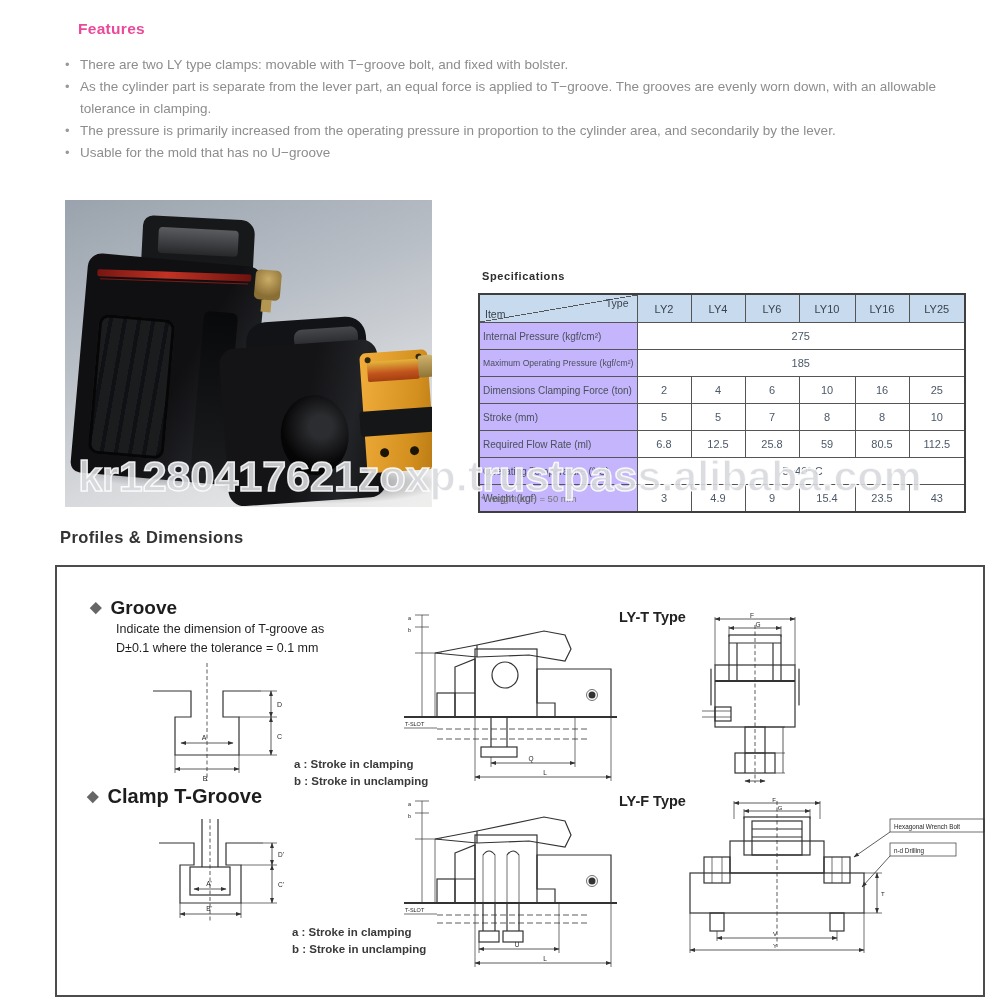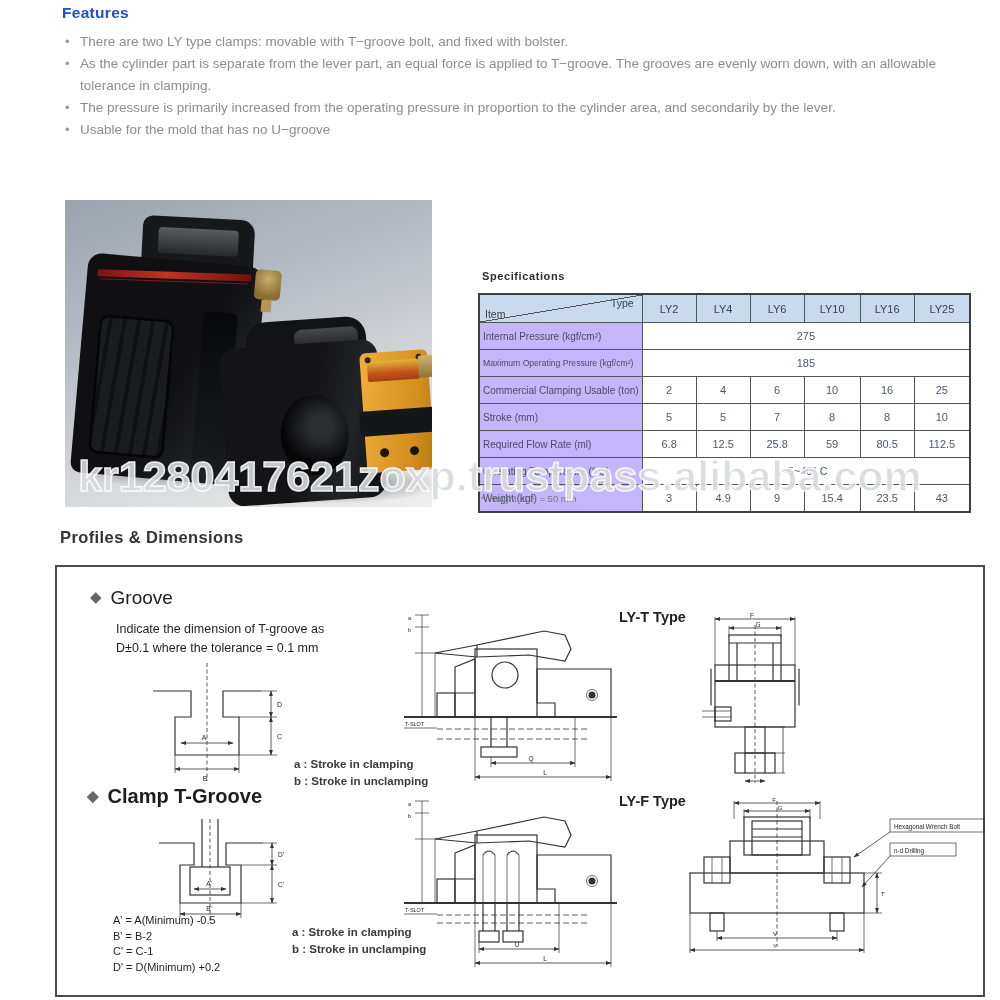--- a/index.html
+++ b/index.html
@@ -1,21 +1,21 @@
 <!DOCTYPE html>
 <html><head>
 <meta charset="utf-8">
 <style>
   html,body{margin:0;padding:0}
   body{width:1000px;height:1000px;background:#fff;position:relative;overflow:hidden;
        font-family:"Liberation Sans",sans-serif;color:#333}
 
   
   .features{position:absolute;left:62px;top:4px;width:900px}
-  .features h2{margin:0;font-size:15.5px;font-weight:700;color:#1d4ed8;letter-spacing:.3px}
+  .features h2{margin:16px;font-size:15.5px;font-weight:700;color:#ec4899;letter-spacing:.3px}
   .features ul{list-style:none;margin:9px 0 12px 2px;padding:0;max-width:890px}
   .features li{position:relative;padding-left:16px;font-size:13.5px;line-height:22px;color:#8d8d8f}
   .features li::before{content:"•";position:absolute;left:1px;top:0;color:#9a9a9c;font-size:13px}
 
   
   .photo{position:absolute;left:65px;top:200px;width:367px;height:307px;overflow:hidden;
          background:linear-gradient(160deg,#9aa3ad 0%,#b8bec6 38%,#d6d8db 68%,#efefee 100%)}
   .ph-shadow{position:absolute;background:radial-gradient(ellipse at center,rgba(30,30,36,.55),rgba(30,30,36,0) 70%)}
   .s1{left:4px;top:246px;width:215px;height:42px}
   .s2{left:148px;top:264px;width:230px;height:40px}
@@ -76,21 +76,21 @@
   
   .watermark{position:absolute;left:50px;top:452px;width:900px;z-index:40;text-align:center;
           font-size:43px;font-weight:600;white-space:nowrap;letter-spacing:0;
           color:rgba(183,188,194,.5);-webkit-text-stroke:1.5px rgba(255,255,255,.85);
           text-shadow:0 0 1px rgba(255,255,255,.8)}
 
   
   .profiles-heading{position:absolute;left:60px;top:528px;margin:0;font-size:16.5px;font-weight:600;
           color:#333;letter-spacing:.4px}
   .panel{position:absolute;left:55px;top:565px;width:926px;height:428px;border:2px solid #4c4c4c;background:#fff}
-  .g-head{position:absolute;left:33px;top:20px;font-size:19px;font-weight:400;color:#1d1d1d}
+  .g-head{position:absolute;left:33px;top:30px;font-size:19px;font-weight:700;color:#1d1d1d}
   .c-head{position:absolute;left:30px;top:218px;font-size:20px;font-weight:700;color:#1d1d1d}
   .dm{color:#666;font-size:15px;margin-right:9px;vertical-align:2px}
   .g-desc{position:absolute;left:59px;top:53px;font-size:12.5px;color:#1f1f1f;line-height:19px}
   .c-notes{position:absolute;left:56px;top:346px;font-size:11px;color:#1f1f1f;line-height:15.5px}
   .stroke-notes{position:absolute;font-size:11.5px;font-weight:600;color:#3a3a3a;line-height:17px}
   #sn1{left:237px;top:189px} #sn2{left:235px;top:357px}
   .type-label{position:absolute;font-size:14.5px;font-weight:700;color:#222}
   #lyt{left:562px;top:42px} #lyf{left:562px;top:226px}
   .drw{position:absolute}
   .drw path,.drw rect,.drw circle,.drw line{stroke:#333;fill:none;stroke-width:1.2}
@@ -186,21 +186,21 @@
   </tr>
   <tr>
     <td class="lbl">Internal Pressure (kgf/cm²)</td>
     <td class="val" colspan="6">275</td>
   </tr>
   <tr>
     <td class="lbl sm">Maximum Operating Pressure (kgf/cm²)</td>
     <td class="val" colspan="6">185</td>
   </tr>
   <tr>
-    <td class="lbl">Commercial Clamping Usable (ton)</td>
+    <td class="lbl">Dimensions Clamping Force (ton)</td>
     <td class="val">2</td>
     <td class="val">4</td>
     <td class="val">6</td>
     <td class="val">10</td>
     <td class="val">16</td>
     <td class="val">25</td>
   </tr>
   <tr>
     <td class="lbl">Stroke (mm)</td>
     <td class="val">5</td>
@@ -279,26 +279,20 @@
     <path class="thin" d="M31,86 V101 M92,86 V101"></path>
     <path class="dim" d="M31,97 H92" marker-start="url(#ah)" marker-end="url(#ah)"></path>
     <text x="60" y="94" font-size="6.5" text-anchor="middle">B'</text>
     <path class="thin" d="M114,26 H128 M92,48 H128 M92,86 H128"></path>
     <path class="dim" d="M123,26 V48" marker-start="url(#ah)" marker-end="url(#ah)"></path>
     <text x="129" y="40" font-size="6.5">D'</text>
     <path class="dim" d="M123,48 V86" marker-start="url(#ah)" marker-end="url(#ah)"></path>
     <text x="129" y="70" font-size="6.5">C'</text>
   </svg>
 
-  <div class="c-notes">
-    <div>A' = A(Minimum) -0.5</div>
-    <div>B' = B-2</div>
-    <div>C' = C-1</div>
-    <div>D' = D(Minimum) +0.2</div>
-  </div>
 
   <svg id="sideT" class="drw" width="245" height="185" viewBox="0 0 245 185">
     <path class="thick" d="M25,112 H238"></path>
     <path class="thin" d="M43,10 V112 M56,48 V112 M36,10 H50 M36,22 H50 M36,48 H63"></path>
     <text x="29" y="15" font-size="5.5">a</text>
     <text x="29" y="27" font-size="5.5">b</text>
     <path d="M56,48 L98,40 L165,26 L186,30 L192,44 L186,56 L150,50 L98,52 Z M98,40 V52"></path>
     <rect x="96" y="44" width="62" height="68"></rect>
     <circle cx="126" cy="70" r="13" stroke-width="2.8"></circle>
     <path d="M76,62 L96,54 V112 H76 Z M76,88 H96"></path>

